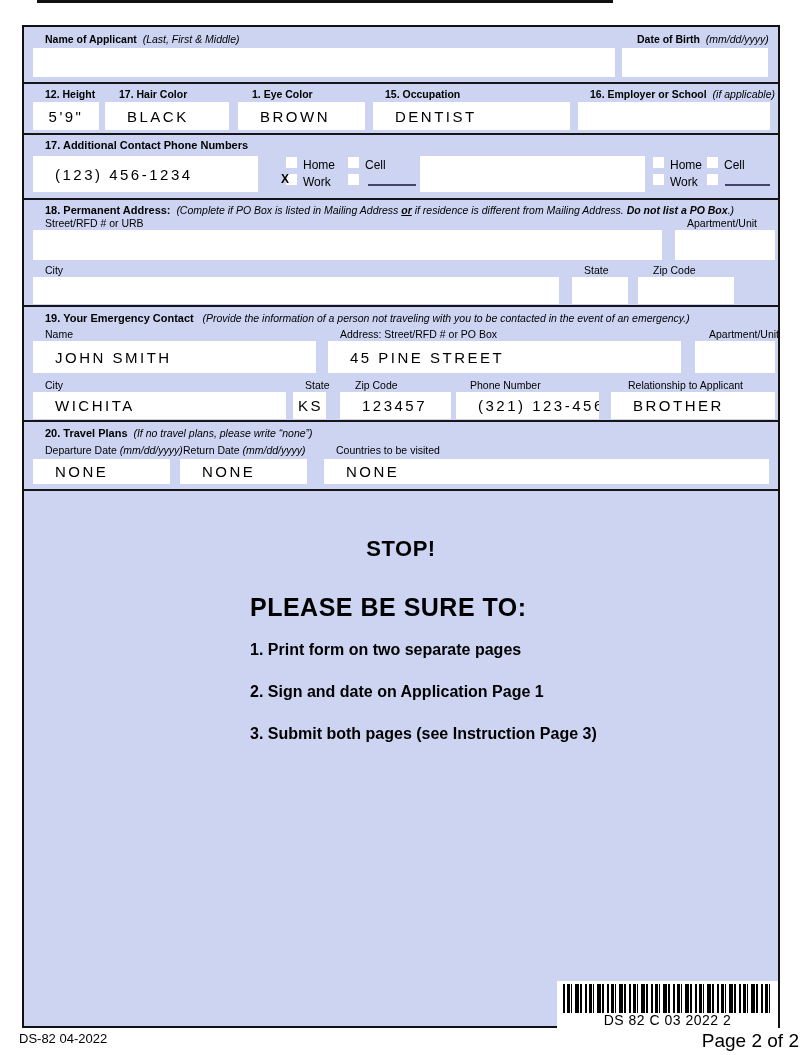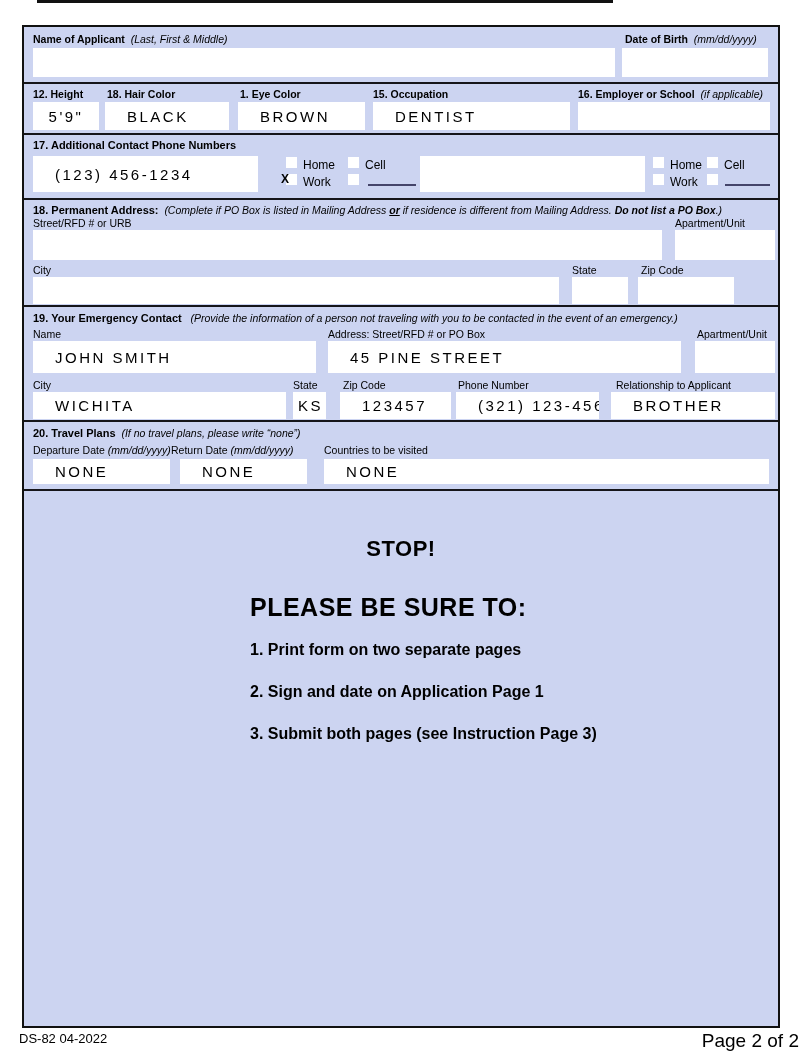--- a/index.html
+++ b/index.html
@@ -6,21 +6,21 @@
   html,body { width:803px; height:1055px; background:#ffffff; font-family:"Liberation Sans", sans-serif; color:#000; }
   #page { position:relative; width:803px; height:1055px; background:#fff; overflow:hidden; }
 
   .top-rule { position:absolute; left:37px; top:0; width:576px; height:3px; background:#111; }
 
   .form { position:absolute; left:22px; top:25px; width:758px; height:1003px; background:#ccd4f1; border:2px solid #111; }
 
   .sec { position:absolute; left:0; width:754px; }
   .sec.bt { border-top:2px solid #15151a; }
 
-  .lbl { position:absolute; font-size:10.5px; color:#000; white-space:nowrap; }
+  .lbl { position:absolute; font-size:10.5px; color:#000; white-space:nowrap;margin-left:12px; }
   .lbl b { font-weight:bold; }
   .hint { font-style:italic; font-weight:normal; }
   .sec-title { font-weight:bold; font-size:11px; }
   .instr { font-style:italic; font-weight:normal; font-size:10.5px; }
   .instr .u-or { font-weight:bold; text-decoration:underline; }
   .instr .b { font-weight:bold; }
 
   .input { position:absolute; background:#ffffff; font-size:15px; letter-spacing:2.5px; line-height:1; display:flex; align-items:center; padding-left:22px; white-space:nowrap; overflow:hidden; }
   .input.center { justify-content:center; padding-left:0; }
 
@@ -61,21 +61,21 @@
       <div class="lbl" style="left:601px;top:6px;">
         <b>Date of Birth</b>&nbsp;
         <span class="hint">(mm/dd/yyyy)</span>
       </div>
       <div class="input" style="left:9px;top:21px;width:582px;height:29px;"></div>
       <div class="input" style="left:598px;top:21px;width:146px;height:29px;"></div>
     </div>
 
     <div class="sec bt" style="top:55px;height:51px;">
       <div class="lbl" style="left:9px;top:4px;"><b>12. Height</b></div>
-      <div class="lbl" style="left:83px;top:4px;"><b>18. Hair Color</b></div>
+      <div class="lbl" style="left:83px;top:4px;"><b>17. Hair Color</b></div>
       <div class="lbl" style="left:216px;top:4px;"><b>1. Eye Color</b></div>
       <div class="lbl" style="left:349px;top:4px;"><b>15. Occupation</b></div>
       <div class="lbl" style="left:554px;top:4px;">
         <b>16. Employer or School</b>&nbsp;
         <span class="hint">(if applicable)</span>
       </div>
       <div class="input center" style="left:9px;top:18px;width:66px;height:28px;">5'9"</div>
       <div class="input" style="left:81px;top:18px;width:124px;height:28px;">BLACK</div>
       <div class="input" style="left:349px;top:18px;width:197px;height:28px;">DENTIST</div>
       <div class="input" style="left:214px;top:18px;width:127px;height:28px;">BROWN</div>
@@ -161,20 +161,24 @@
       <div class="input" style="left:300px;top:37px;width:445px;height:25px;">NONE</div>
     </div>
 
     <div class="sec bt" style="top:462px;height:537px;">
       <div class="stop-title" style="top:45px;">STOP!</div>
       <div class="stop-head" style="left:226px;top:102px;">PLEASE BE SURE TO:</div>
       <div class="stop-item" style="left:226px;top:150px;">1. Print form on two separate pages</div>
       <div class="stop-item" style="left:226px;top:192px;">2. Sign and date on Application Page 1</div>
       <div class="stop-item" style="left:226px;top:234px;">3. Submit both pages (see Instruction Page 3)</div>
 
+      <div class="barcode-box" style="left:533px;top:490px;width:221px;height:47px;">
+        <div class="barcode-bars"></div>
+        <div class="barcode-label">DS 82 C 03 2022 2</div>
+      </div>
     </div>
 
   </div>
 
   <div class="footer-left">DS-82 04-2022</div>
   <div class="footer-right">Page 2 of 2</div>
 
 </div>
 
 </body></html>

